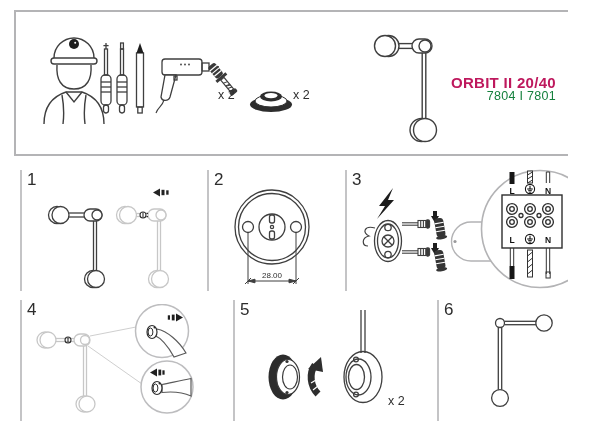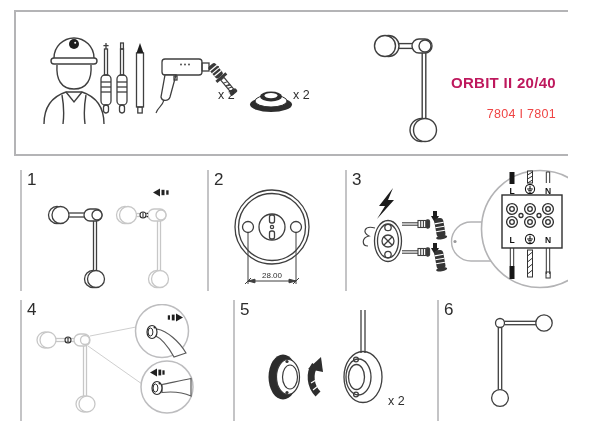--- a/index.html
+++ b/index.html
@@ -3,21 +3,21 @@
 <meta charset="utf-8">
 <style>
   html,body{margin:0;padding:0;background:#fff;}
   .page{position:relative;width:568px;height:429px;background:#ffffff;
         font-family:"Liberation Sans",sans-serif;overflow:hidden;text-decoration:underline;}
   .abs{position:absolute;}
   .box{position:absolute;left:14px;top:10px;width:568px;height:142px;
        border:2px solid #b4b4b6;background:#fff;}
   .title{position:absolute;right:28px;top:62px;font-size:15px;font-weight:700;
          color:#be185d;letter-spacing:.3px;white-space:nowrap;}
-  .code{position:absolute;right:28px;top:95px;font-size:12.5px;color:#ef4444;
+  .code{position:absolute;right:28px;top:77px;font-size:12.5px;color:#15803d;
         letter-spacing:.3px;white-space:nowrap;}
   .qty{position:absolute;font-size:12.5px;color:#2e2e2e;white-space:nowrap;}
   .rule{position:absolute;width:2px;background:#c4c4c6;}
   .num{position:absolute;font-size:17px;color:#2d2d2d;line-height:1;}
   svg{display:block;}
   svg text{font-family:"Liberation Sans",sans-serif;}
 </style>
 </head>
 <body>
 

